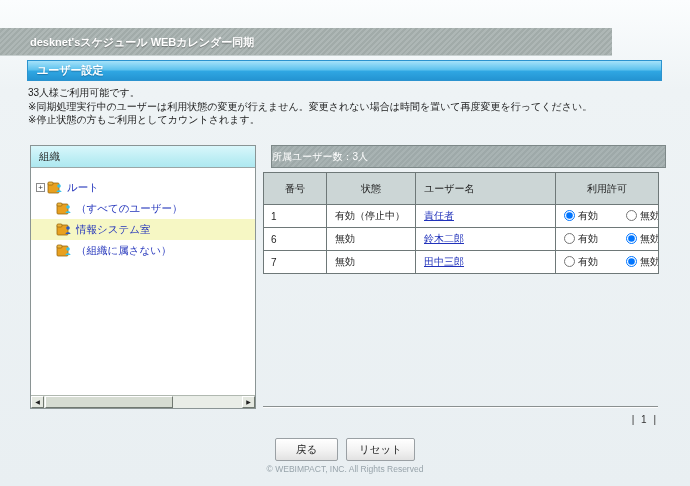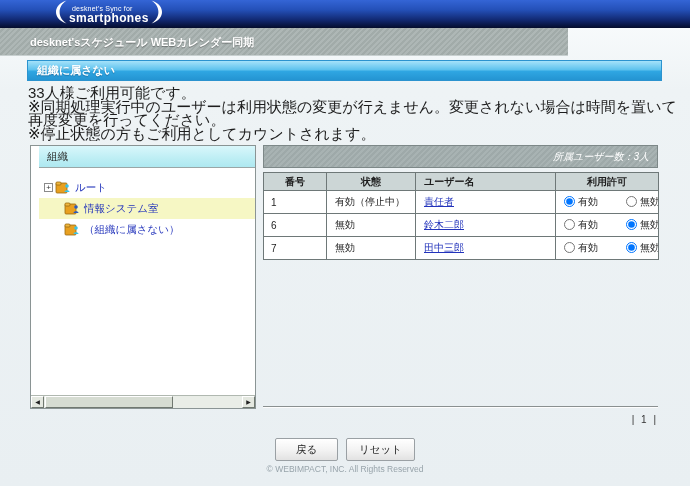--- a/index.html
+++ b/index.html
@@ -15,46 +15,46 @@
     position:absolute; left:0; top:0; width:690px; height:28px;
     background:linear-gradient(180deg,#3465d6 0%,#2450b8 35%,#122a74 70%,#040c2c 100%);
   }
   .logo { position:absolute; left:55px; top:1px; height:26px; display:flex; align-items:center; gap:2px; color:#fff; }
   .logo-text { display:flex; flex-direction:column; line-height:1; }
   .logo-line1 { font-size:7px; letter-spacing:.2px; padding-left:3px; }
   .logo-line2 { font-size:12px; font-weight:bold; letter-spacing:.4px; }
 
   
   .appbar {
-    position:absolute; left:0; top:28px; width:568px; height:28px;
+    position:absolute; left:0; top:28px; width:612px; height:28px;
     background:repeating-linear-gradient(135deg,rgba(255,255,255,.07) 0 2px,rgba(0,0,0,.04) 2px 4px),#a8b2b0;
     border-bottom:1px solid #c8d0d0;
     padding-left:14px;
   }
   .appbar-title {
     position:absolute; left:30px; top:7px; color:#fff; font-size:11px; font-weight:bold;
     text-shadow:0 1px 1px rgba(0,0,0,.35);
   }
 
   
   .section-title {
     position:absolute; left:27px; top:60px; width:635px; height:21px;
     background:linear-gradient(180deg,#a5e2fa 0%,#5fc3ee 45%,#2fa6e2 55%,#2494d2 100%);
     border:1px solid #2b93cf;
     color:#fff; font-size:11px; font-weight:bold; line-height:19px; padding-left:9px;
     text-shadow:0 1px 1px rgba(0,40,80,.35);
   }
 
   
-  .notices { position:absolute; left:28px; top:86px; font-size:15px; color:#1d1d1d; line-height:13.5px; }
+  .notices { position:absolute; left:28px; top:86px; font-size:10px; color:#1d1d1d; line-height:13.5px; }
 
   
   .org-panel {
     position:absolute; left:30px; top:145px; width:226px; height:264px;
-    background:#fff; border:1px solid #8a9494;padding-left:8px;
+    background:#fff; border:1px solid #8a9494;
   }
   .org-header {
     height:22px; background:linear-gradient(180deg,#d9f7fb 0%,#bdeef4 60%,#aee8f0 100%);
     border-bottom:1px solid #9aa6a6; color:#2a2a2a; font-size:10.5px; line-height:21px; padding-left:8px;
   }
   .org-tree { padding-top:9px; font-size:10.5px; }
   .tree-row { height:21px; display:flex; align-items:center; }
   .tree-row.lvl0 { padding-left:5px; }
   .tree-row.lvl1 { padding-left:25px; }
   .tree-row.selected { background:#f6f7c4; }
@@ -73,32 +73,32 @@
     font-size:6px; line-height:11px; text-align:center; color:#222; cursor:pointer;
   }
   .hs-left { left:0; } .hs-right { right:0; }
   .hs-thumb {
     position:absolute; left:14px; top:0; width:57%; height:12px; background:#d6dcd2;
     border:1px solid; border-color:#fff #707870 #707870 #fff; cursor:pointer;
   }
 
   
   .count-bar {
-    position:absolute; left:263px; top:145px; width:395px; height:23px;
+    position:absolute; left:271px; top:145px; width:395px; height:23px;
     background:repeating-linear-gradient(135deg,rgba(255,255,255,.06) 0 2px,rgba(0,0,0,.03) 2px 4px),#a3aeae;
     border:1px solid #7d8888;
-    color:#fff; font-size:10px; line-height:21px; text-align:right; padding-right:8px;font-style:italic;
+    color:#fff; font-size:10px; line-height:21px; text-align:left; padding-right:8px;
   }
   table.user-table {
     position:absolute; left:263px; top:172px; width:395px;
     border-collapse:collapse; table-layout:fixed; font-size:10px; color:#1d1d1d;
     background:#fff;
   }
   .user-table th, .user-table td { border:1px solid #6e7878; overflow:hidden; white-space:nowrap; }
-  .user-table th { height:18px; background:#ccd6d6; font-weight:bold; text-align:center; }
+  .user-table th { height:32px; background:#ccd6d6; font-weight:normal; text-align:center; }
   .user-table th.th-name { text-align:left; padding-left:8px; }
   .user-table td { height:23px; padding-left:8px; }
   .user-table td.cell-number { padding-left:7px; }
   .user-link { color:#2233bb; text-decoration:underline; cursor:pointer; }
   .perm-cell { padding-left:10px; }
   .perm-cell input { width:11px; height:11px; vertical-align:-2px; margin:0 3px 0 0; }
   .perm-cell .perm-lbl { margin-right:28px; }
 
   .hr-line {
     position:absolute; left:263px; top:406px; width:395px; height:2px;
@@ -115,44 +115,26 @@
     font-family:inherit;
   }
 
   .footer { position:absolute; left:0; top:464px; width:690px; text-align:center; font-size:8.5px; color:#98a4ab; }
 </style>
 </head>
 <body>
 
 <div id="screen">
 
-  <div class="topbar">
-    <div class="logo">
-      <span>
-        <svg width="12" height="24" viewBox="0 0 12 24">
-            <path d="M11.5 0.5 C4 3 1 7.5 1 12 C1 16.5 4 21 11.5 23.5 C6.5 20 4.6 16 4.6 12 C4.6 8 6.5 4 11.5 0.5 Z" fill="#fff"></path>
-          </svg>
-      </span>
-      <span class="logo-text">
-        <span class="logo-line1">desknet's Sync for</span>
-        <span class="logo-line2">smartphones</span>
-      </span>
-      <span>
-        <svg width="12" height="24" viewBox="0 0 12 24">
-            <path d="M0.5 0.5 C8 3 11 7.5 11 12 C11 16.5 8 21 0.5 23.5 C5.5 20 7.4 16 7.4 12 C7.4 8 5.5 4 0.5 0.5 Z" fill="#fff"></path>
-          </svg>
-      </span>
-    </div>
-  </div>
 
   <div class="appbar">
     <div class="appbar-title">desknet'sスケジュール WEBカレンダー同期</div>
   </div>
 
-  <div class="section-title">組織に属さない</div>
+  <div class="section-title">ユーザー設定</div>
 
   <div class="notices">
     <div>33人様ご利用可能です。</div>
     <div>※同期処理実行中のユーザーは利用状態の変更が行えません。変更されない場合は時間を置いて再度変更を行ってください。</div>
     <div>※停止状態の方もご利用としてカウントされます。</div>
   </div>
 
   <div class="org-panel">
     <div class="org-header">組織</div>
     <div class="org-tree">
@@ -163,20 +145,31 @@
           <svg width="16" height="13" viewBox="0 0 16 13">
               <rect x="1" y="2" width="11" height="10" rx="1" fill="#e8a020" stroke="#9a6a10" stroke-width="0.8"></rect>
               <rect x="1" y="1" width="5" height="3" rx="1" fill="#f0b840" stroke="#9a6a10" stroke-width="0.8"></rect>
               <circle cx="12" cy="5" r="1.8" fill="#39c2e8"></circle>
               <path d="M9.5 11 C9.5 8.6 14.5 8.6 14.5 11 Z" fill="#39c2e8"></path>
             </svg>
         </span>
         <span class="tree-link">ルート</span>
       </div>
 
+      <div class="tree-row lvl1">
+        <span class="node-icon">
+          <svg width="16" height="13" viewBox="0 0 16 13">
+              <rect x="1" y="2" width="11" height="10" rx="1" fill="#e8a020" stroke="#9a6a10" stroke-width="0.8"></rect>
+              <rect x="1" y="1" width="5" height="3" rx="1" fill="#f0b840" stroke="#9a6a10" stroke-width="0.8"></rect>
+              <circle cx="12" cy="5" r="1.8" fill="#39c2e8"></circle>
+              <path d="M9.5 11 C9.5 8.6 14.5 8.6 14.5 11 Z" fill="#39c2e8"></path>
+            </svg>
+        </span>
+        <span class="tree-link">（すべてのユーザー）</span>
+      </div>
 
       <div class="tree-row lvl1 selected">
         <span class="node-icon">
           <svg width="16" height="13" viewBox="0 0 16 13">
               <rect x="1" y="2" width="11" height="10" rx="1" fill="#e8a020" stroke="#9a6a10" stroke-width="0.8"></rect>
               <rect x="1" y="1" width="5" height="3" rx="1" fill="#f0b840" stroke="#9a6a10" stroke-width="0.8"></rect>
               <circle cx="12" cy="5" r="1.8" fill="#2a5ac0"></circle>
               <path d="M9.5 11 C9.5 8.6 14.5 8.6 14.5 11 Z" fill="#2a5ac0"></path>
             </svg>
         </span>

